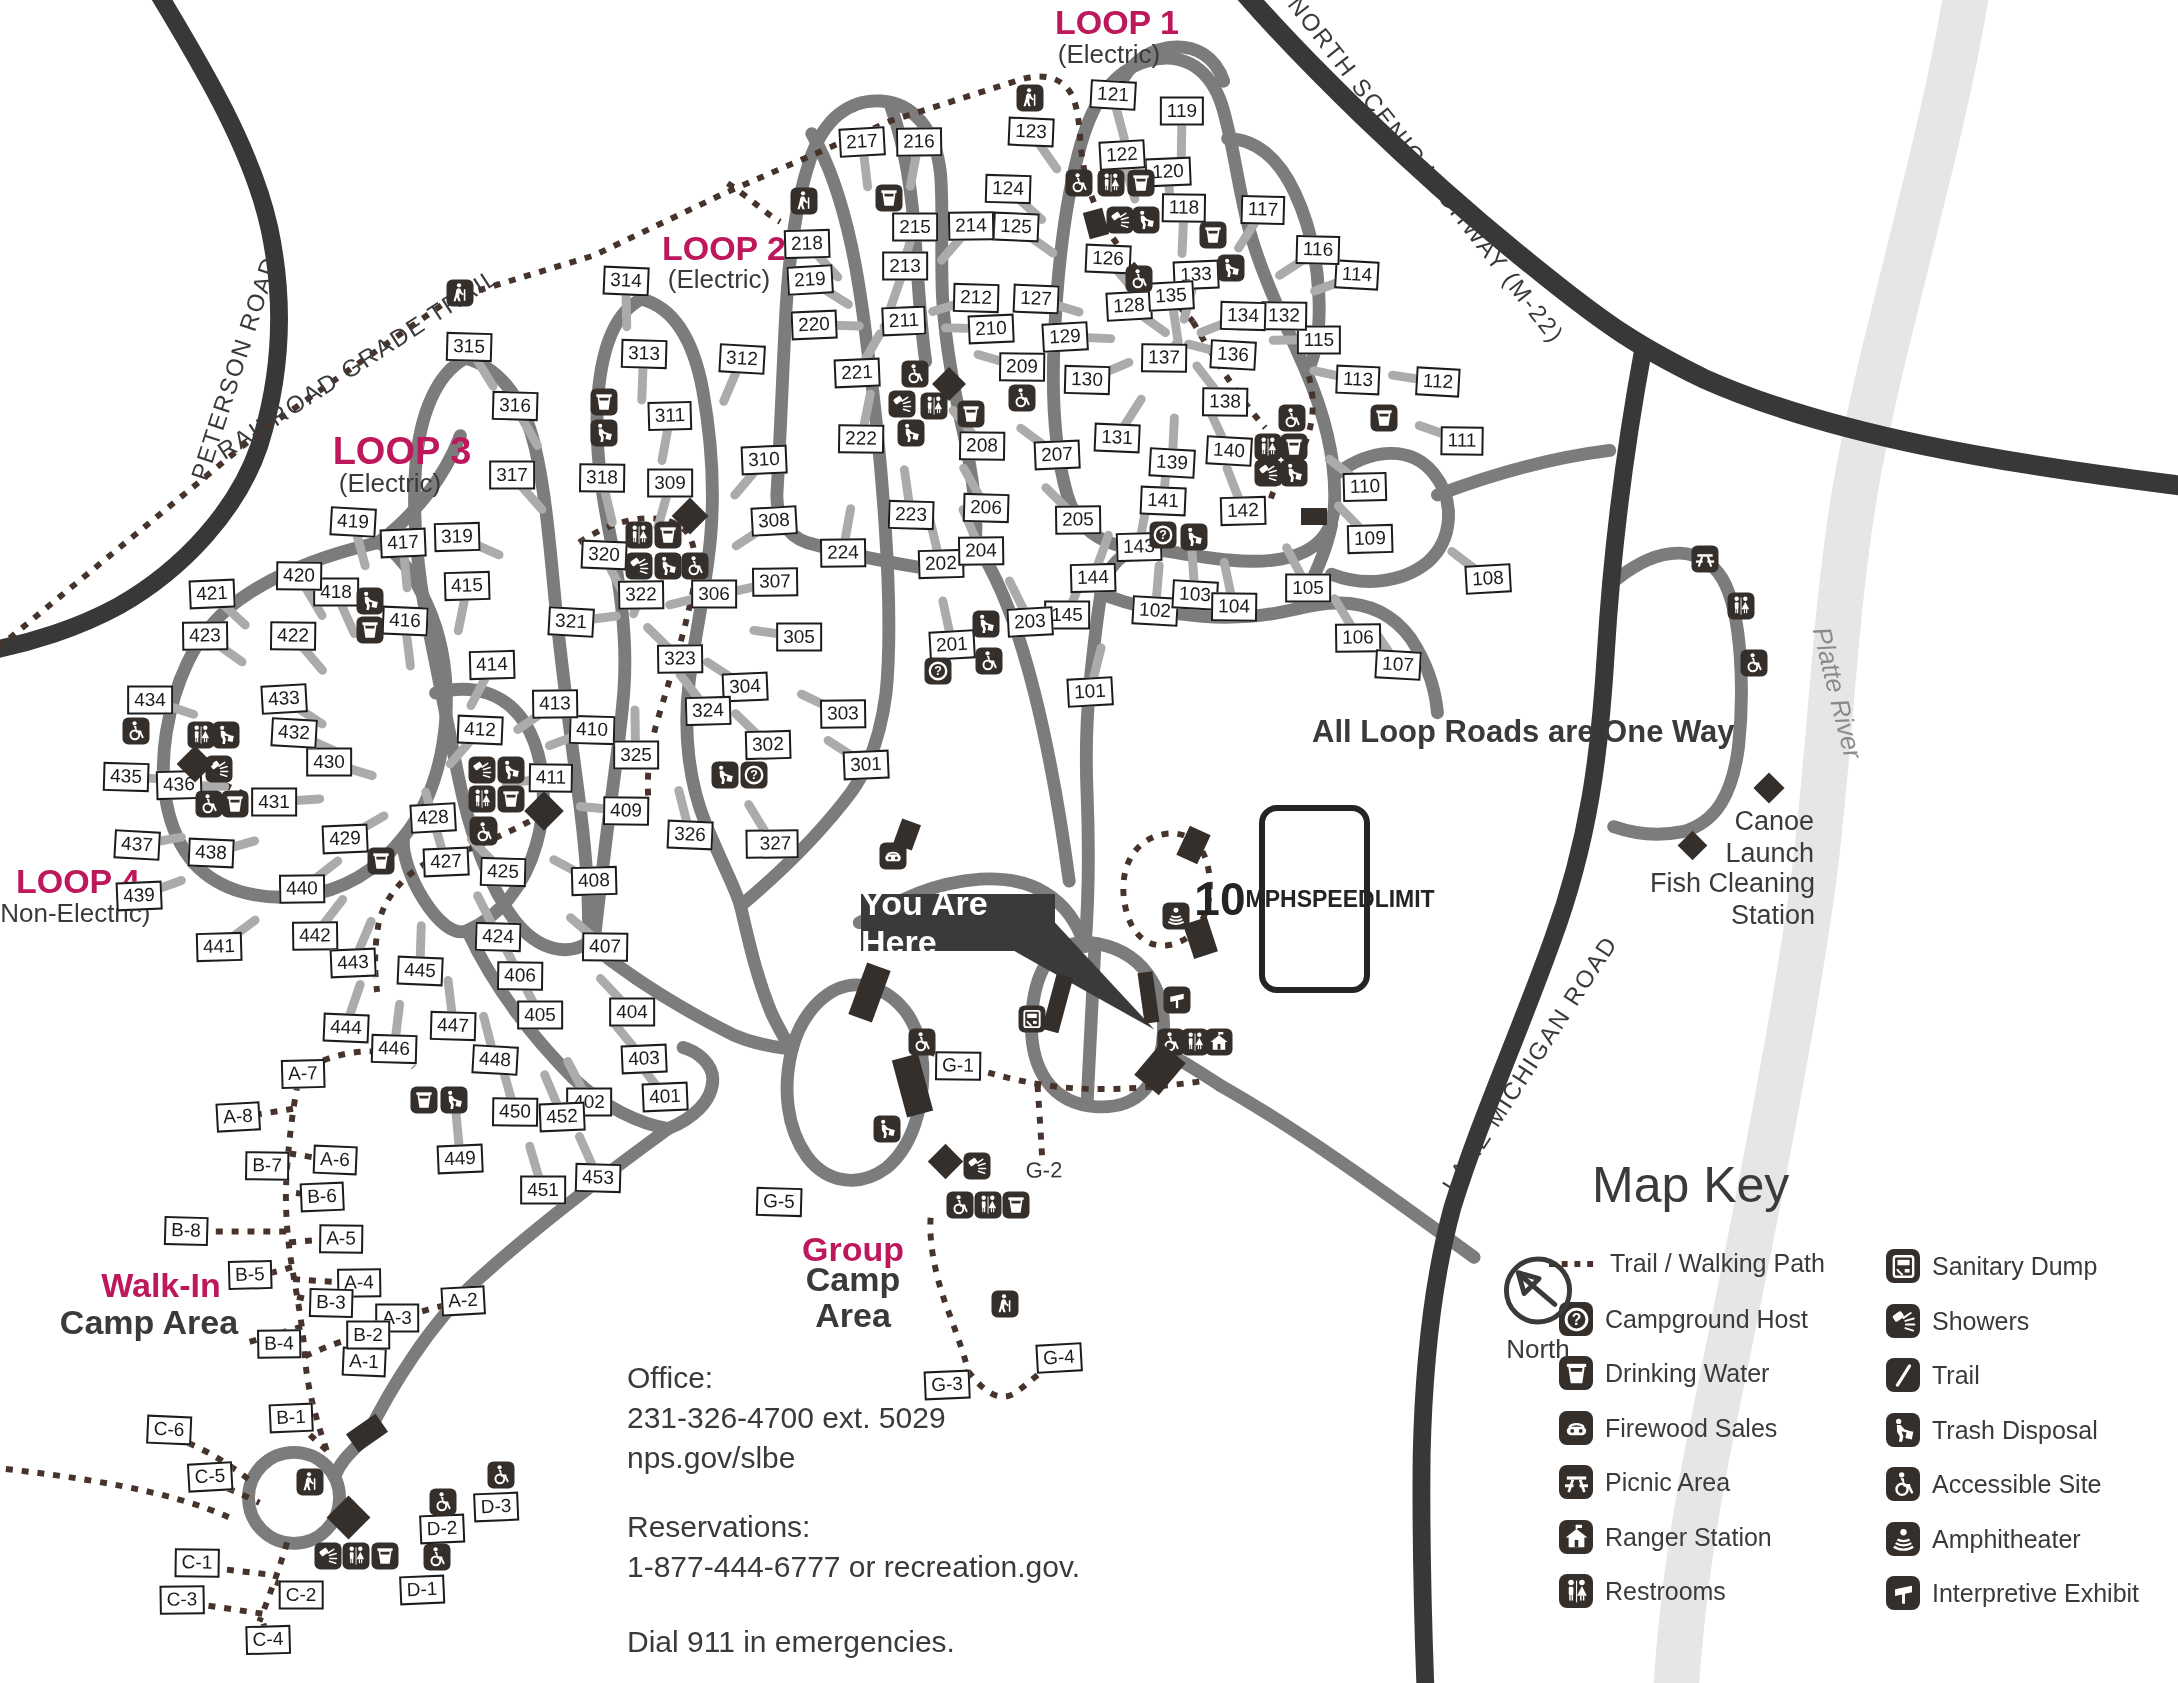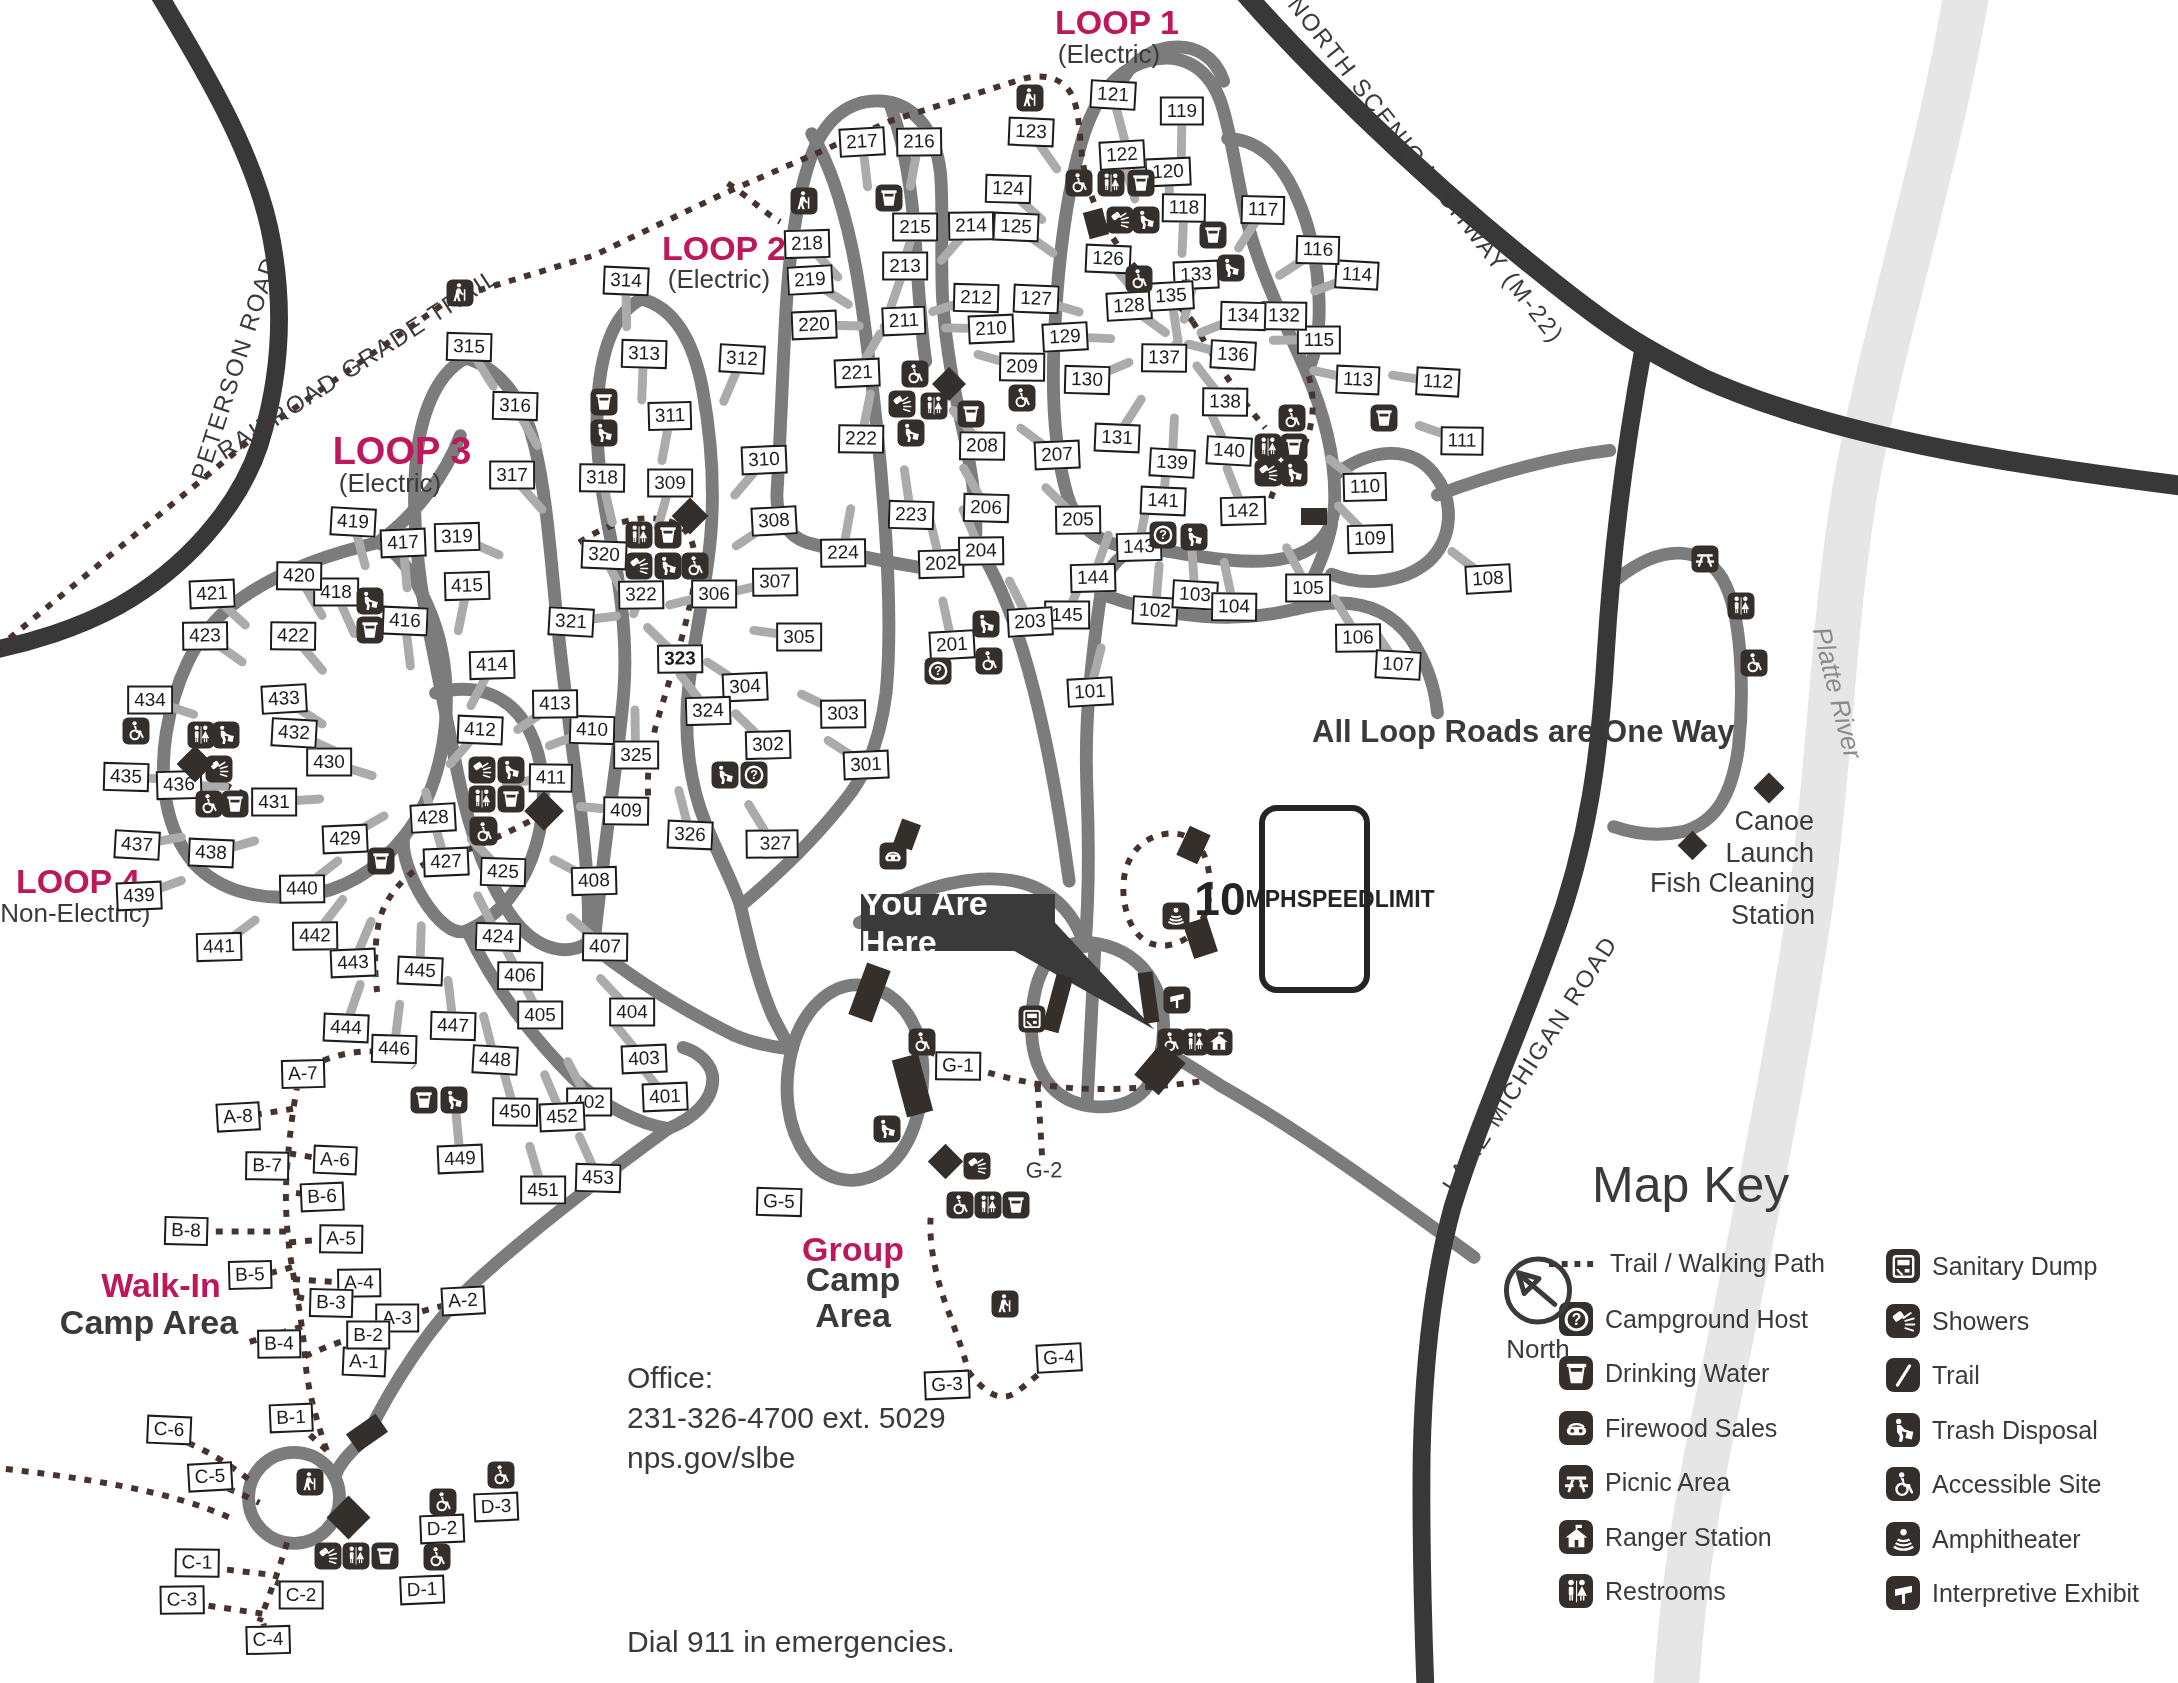--- a/index.html
+++ b/index.html
@@ -404,20 +404,22 @@
   </div>
 
   <div class="map-sub" style="left:1814px;top:837px;transform:translate(-100%,-50%);font-size:27px;line-height:32px;text-align:right;white-space:pre-line;">Canoe
 Launch</div>
   <div class="map-sub" style="left:1815px;top:899px;transform:translate(-100%,-50%);font-size:27px;line-height:32px;text-align:right;white-space:pre-line;">Fish Cleaning
 Station</div>
 
   <div class="note" style="left:627px;top:1358px;">Office:
 231-326-4700 ext. 5029
 nps.gov/slbe</div>
+  <div class="note" style="left:627px;top:1507px;">Reservations:
+1-877-444-6777 or recreation.gov.</div>
   <div class="note" style="left:627px;top:1622px;">Dial 911 in emergencies.</div>
 
   <div id="map-key-title">Map Key</div>
   <div id="legend">
       <div class="legend-row" style="left: 1547px; top: 1249px;">
         <svg class="swatch" viewBox="0 0 52 6">
           <line x1="2" y1="3" x2="50" y2="3" stroke="#46332b" stroke-width="6" stroke-dasharray="6 7"></line>
         </svg>
         <span class="ltext">Trail / Walking Path</span>
       </div>
@@ -621,21 +623,21 @@
       <div class="site" style="left: 644px; top: 354px; transform: translate(-50%, -50%) rotate(1.6deg);">313</div>
       <div class="site" style="left: 626px; top: 281px; transform: translate(-50%, -50%) rotate(2.4deg);">314</div>
       <div class="site" style="left: 469px; top: 347px; transform: translate(-50%, -50%) rotate(1.6deg);">315</div>
       <div class="site" style="left: 515px; top: 406px; transform: translate(-50%, -50%) rotate(1.6deg);">316</div>
       <div class="site" style="left: 512px; top: 475px; transform: translate(-50%, -50%) rotate(0deg);">317</div>
       <div class="site" style="left: 602px; top: 478px; transform: translate(-50%, -50%) rotate(0.8deg);">318</div>
       <div class="site" style="left: 457px; top: 537px; transform: translate(-50%, -50%) rotate(-1.6deg);">319</div>
       <div class="site" style="left: 604px; top: 555px; transform: translate(-50%, -50%) rotate(2.4deg);">320</div>
       <div class="site" style="left: 571px; top: 622px; transform: translate(-50%, -50%) rotate(3.2deg);">321</div>
       <div class="site" style="left: 641px; top: 595px; transform: translate(-50%, -50%) rotate(-0.8deg);">322</div>
-      <div class="site" style="left: 680px; top: 659px; transform: translate(-50%, -50%) rotate(-0.8deg); font-weight: bold;">323</div>
+      <div class="site" style="left: 680px; top: 659px; transform: translate(-50%, -50%) rotate(-0.8deg);">323</div>
       <div class="site" style="left: 708px; top: 711px; transform: translate(-50%, -50%) rotate(-1.6deg);">324</div>
       <div class="site" style="left: 636px; top: 755px; transform: translate(-50%, -50%) rotate(0deg);">325</div>
       <div class="site" style="left: 690px; top: 835px; transform: translate(-50%, -50%) rotate(2.4deg);">326</div>
       <div class="site" style="left: 772px; top: 844px; transform: translate(-50%, -50%) rotate(-0.8deg); padding-left: 12px;">327</div>
       <div class="site" style="left: 665px; top: 1097px; transform: translate(-50%, -50%) rotate(-2.4deg);">401</div>
       <div class="site" style="left: 589px; top: 1102px; transform: translate(-50%, -50%) rotate(0deg);">402</div>
       <div class="site" style="left: 644px; top: 1059px; transform: translate(-50%, -50%) rotate(-2.4deg);">403</div>
       <div class="site" style="left: 632px; top: 1012px; transform: translate(-50%, -50%) rotate(0deg);">404</div>
       <div class="site" style="left: 540px; top: 1015px; transform: translate(-50%, -50%) rotate(0deg);">405</div>
       <div class="site" style="left: 520px; top: 976px; transform: translate(-50%, -50%) rotate(0.8deg);">406</div>

